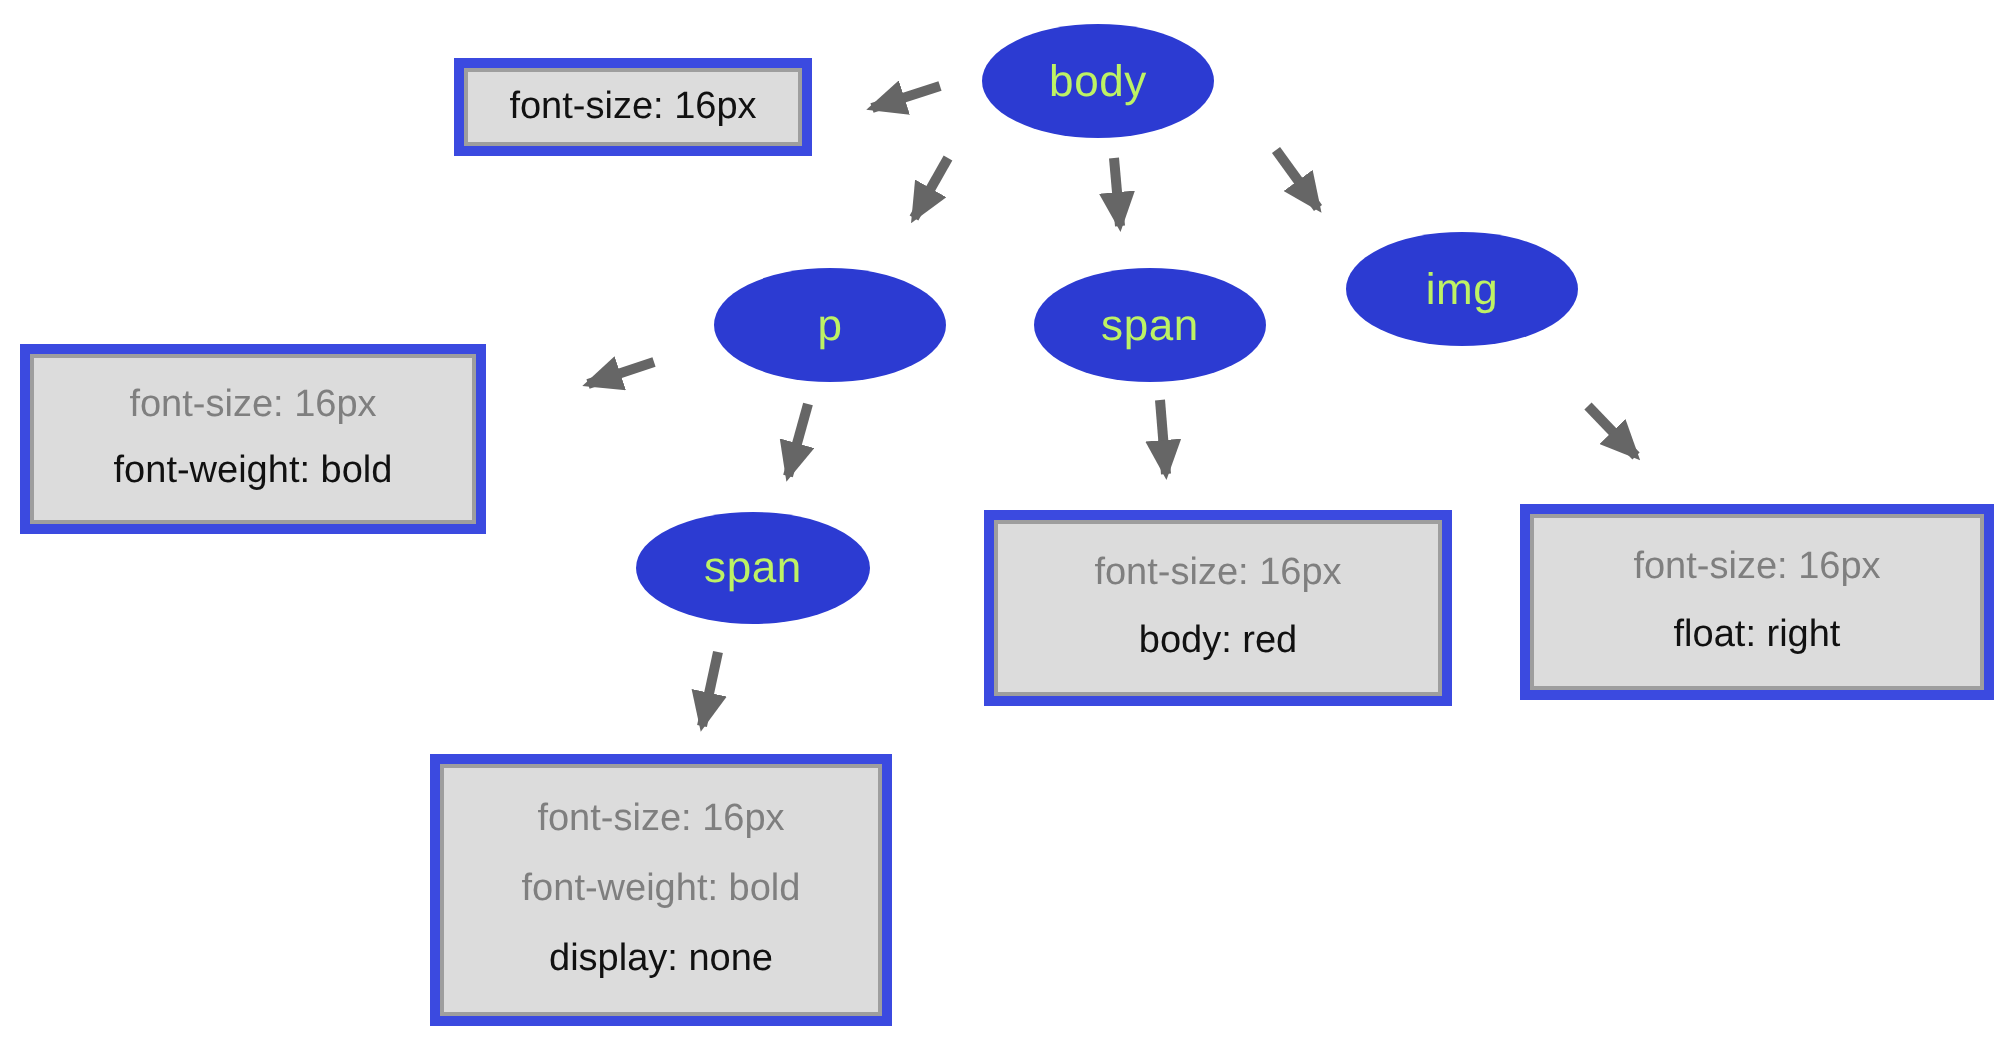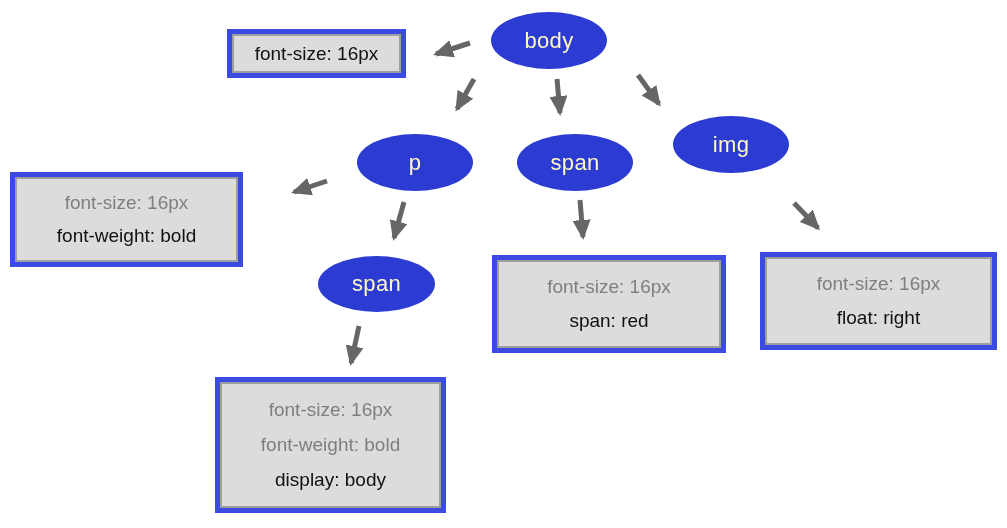--- a/index.html
+++ b/index.html
@@ -14,21 +14,21 @@
   #edges {
     position: absolute;
     left: 0; top: 0;
     width: 1007px; height: 528px;
     pointer-events: none;
   }
   .node {
     position: absolute;
     border-radius: 50%;
     background: #2c3bd2;
-    color: #fef9c3;
+    color: #bef264;
     display: flex;
     align-items: center;
     justify-content: center;
     font-size: 22px;
     letter-spacing: 0.3px;
   }
   .stylebox {
     position: absolute;
     background: #dcdcdc;
     border: 5px solid #3b4ae0;
@@ -103,26 +103,26 @@
   </div>
 
   <div class="stylebox" id="box-p">
     <div class="line inherited">font-size: 16px</div>
     <div class="line declared">font-weight: bold</div>
   </div>
 
   <div class="stylebox" id="box-span2">
     <div class="line inherited">font-size: 16px</div>
     <div class="line inherited">font-weight: bold</div>
-    <div class="line declared">display: body</div>
+    <div class="line declared">display: none</div>
   </div>
 
   <div class="stylebox" id="box-span1">
     <div class="line inherited">font-size: 16px</div>
-    <div class="line declared">span: red</div>
+    <div class="line declared">body: red</div>
   </div>
 
   <div class="stylebox" id="box-img">
     <div class="line inherited">font-size: 16px</div>
     <div class="line declared">float: right</div>
   </div>
 
 </div>
 
 </body></html>

